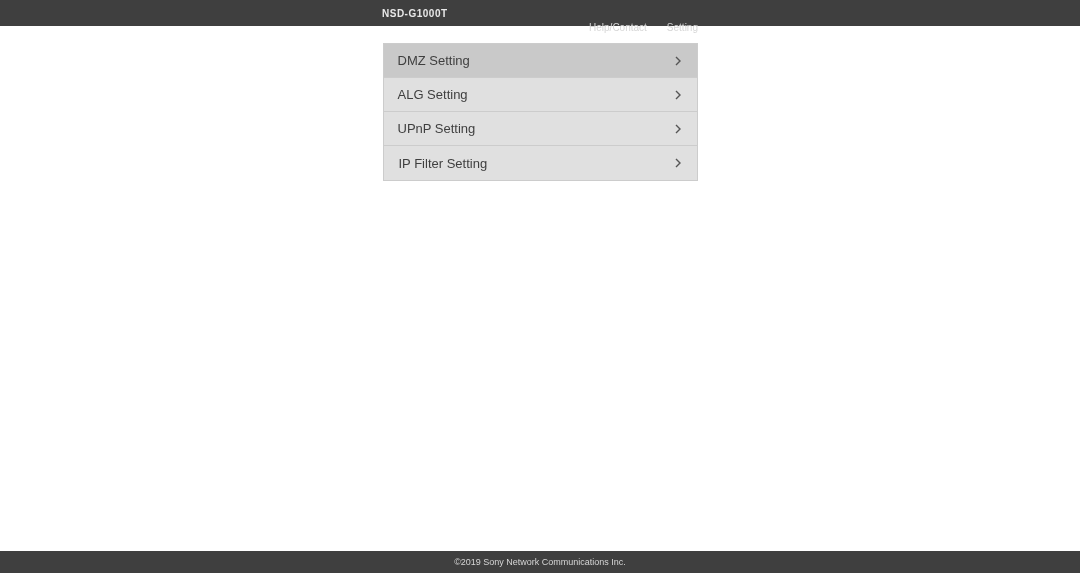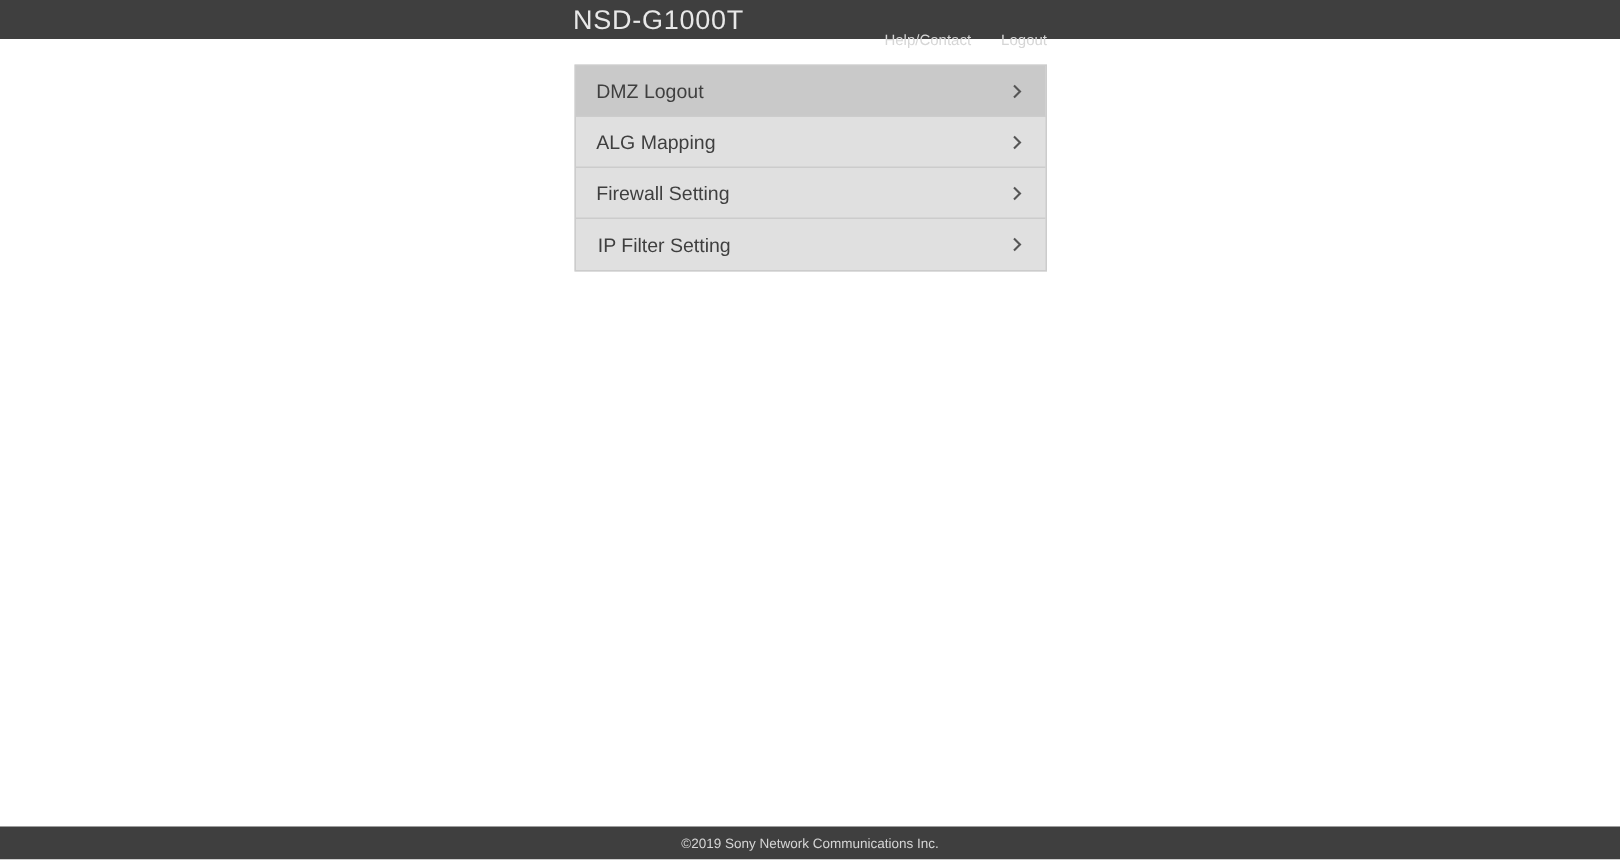--- a/index.html
+++ b/index.html
@@ -16,23 +16,23 @@
   .topbar {
     background: #3f3f3f;
     height: 26px;
     display: flex;
     align-items: center;
     padding: 0 382px;
     position: relative;
   }
   .brand {
     color: #e8e8e8;
-    font-size: 18px;
+    font-size: 10px;
     letter-spacing: 0.5px;
-    font-weight: 400;
+    font-weight: 700;
   }
   .topbar-right {
     position: absolute;
     right: 382px;
     display: flex;
     gap: 20px;
   }
   .top-link {
     color: #d6d6d6;
     font-size: 10px;
@@ -118,56 +118,56 @@
     text-align: right;
   }
 </style>
 </head>
 <body>
 
 <div class="topbar">
   <span class="brand">NSD-G1000T</span>
   <div class="topbar-right">
     <a class="top-link">Help/Contact</a>
-    <a class="top-link">Logout</a>
+    <a class="top-link">Setting</a>
   </div>
 </div>
 
 <div class="main">
   <div class="panel">
 
 
     <div class="menu-item active">
-      <span>DMZ Logout</span>
+      <span>DMZ Setting</span>
       <span class="chevron">
         <svg width="7" height="10" viewBox="0 0 7 10">
             <path d="M1 1 L5 5 L1 9" stroke="#555" stroke-width="1.4" fill="none"></path>
           </svg>
       </span>
     </div>
 
     <div class="menu-item">
-      <span>ALG Mapping</span>
+      <span>ALG Setting</span>
+      <span class="chevron">
+        <svg width="7" height="10" viewBox="0 0 7 10">
+            <path d="M1 1 L5 5 L1 9" stroke="#555" stroke-width="1.4" fill="none"></path>
+          </svg>
+      </span>
+    </div>
+
+    <div class="menu-item">
+      <span>UPnP Setting</span>
       <span class="chevron">
         <svg width="7" height="10" viewBox="0 0 7 10">
             <path d="M1 1 L5 5 L1 9" stroke="#555" stroke-width="1.4" fill="none"></path>
           </svg>
       </span>
     </div>
 
 
-
-    <div class="menu-item">
-      <span>Firewall Setting</span>
-      <span class="chevron">
-        <svg width="7" height="10" viewBox="0 0 7 10">
-            <path d="M1 1 L5 5 L1 9" stroke="#555" stroke-width="1.4" fill="none"></path>
-          </svg>
-      </span>
-    </div>
 
     <div class="menu-item">
       <span>IP Filter Setting</span>
       <span class="chevron">
         <svg width="7" height="10" viewBox="0 0 7 10">
             <path d="M1 1 L5 5 L1 9" stroke="#555" stroke-width="1.4" fill="none"></path>
           </svg>
       </span>
     </div>
 

